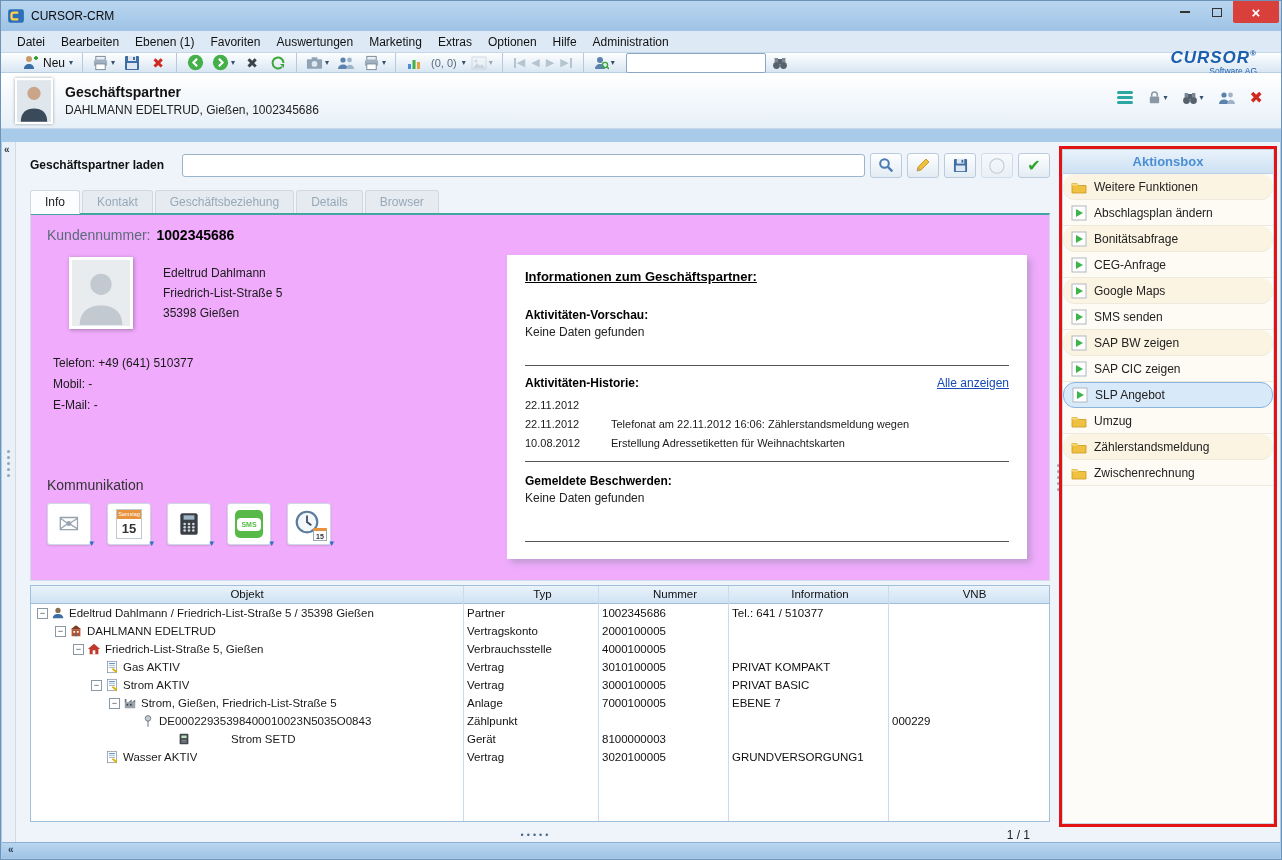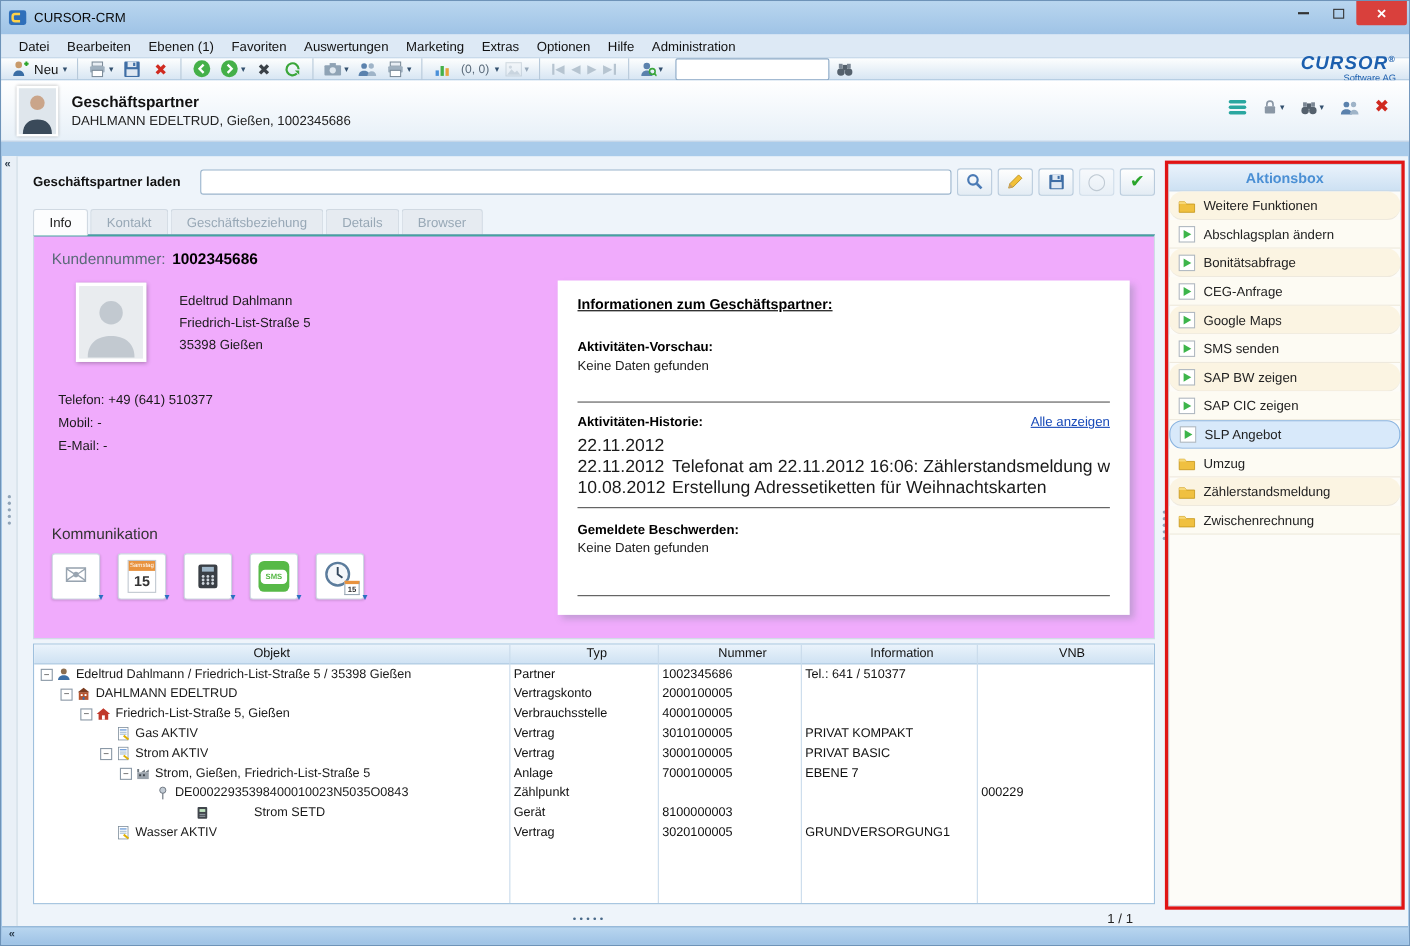--- a/index.html
+++ b/index.html
@@ -14,21 +14,21 @@
   .wbtn { width:32px; height:22px; display:flex; align-items:center; justify-content:center; font-size:12px; color:#222; cursor:default; }
   .wbtn .glyph-min { width:10px; height:2px; background:#333; display:block; }
   .wbtn .glyph-max { width:10px; height:9px; border:1.5px solid #333; display:block; }
   .wbtn.close { width:46px; background:#d9403c; color:#fff; font-size:15px; font-weight:bold; border-radius:0 0 2px 2px; }
 
   
   .menubar { height:22px; background:#dde9f5; border-bottom:1px solid #c4d6e8; display:flex; align-items:center; padding-left:8px; }
   .menu-item { font-size:12px; color:#111; padding:2px 8px; cursor:default; }
 
   
-  .toolbar { height:20px; background:linear-gradient(#fdfefe,#d8e6f3); border-bottom:1px solid #b9cee0; display:flex; align-items:center; padding:0 6px; gap:2px; }
+  .toolbar { height:20px; background:linear-gradient(#fdfefe,#d8e6f3); border-bottom:1px solid #b9cee0; display:flex; align-items:center; padding:0 18px; gap:2px; }
   .tbtn { height:24px; min-width:24px; display:flex; align-items:center; justify-content:center; gap:2px; border-radius:3px; padding:0 3px; }
   .tbtn svg { display:block; }
   .tbtn.disabled { opacity:.45; }
   .tlbl { font-size:12px; color:#111; padding:0 2px; }
   .dd { font-size:8px; color:#33506e; }
   .sep { width:1px; height:20px; background:#b7c9da; margin:0 4px; }
   .x { font-weight:bold; font-size:14px; line-height:1; }
   .x.red { color:#d02a20; }
   .x.dark { color:#3a4148; }
   .x.big { font-size:16px; }
@@ -100,21 +100,21 @@
 
   
   .infopanel { position:absolute; left:476px; top:40px; width:520px; height:304px; background:#fff; box-shadow:4px 4px 6px rgba(110,125,140,.35); padding:14px 18px; }
   .ip-title { font-size:13px; font-weight:bold; text-decoration:underline; color:#000; margin-bottom:24px; }
   .ip-sec-label { font-size:12px; font-weight:bold; color:#000; }
   .ip-empty { font-size:12px; color:#222; margin-top:3px; }
   .ip-hr { border:none; border-top:1px solid #555; margin-top:26px; }
   .ip-row { display:flex; justify-content:space-between; align-items:center; margin-top:10px; }
   .ip-link { font-size:12px; color:#1749b8; text-decoration:underline; cursor:pointer; }
   .hist { margin-top:6px; }
-  .hist-row { display:flex; font-size:16px; color:#1a1a1a; line-height:19px; }
+  .hist-row { display:flex; font-size:11px; color:#1a1a1a; line-height:19px; }
   .hist-date { width:86px; flex:none; }
   .hist-text { flex:1; white-space:nowrap; overflow:hidden; }
   .hist + .ip-hr { margin-top:8px; }
   .ip-hr.mid { margin-top:8px; }
   .ip-sec-label.besch { display:block; margin-top:12px; }
   .ip-hr.bottom { margin-top:36px; }
 
   
   .grid { position:absolute; top:443px; left:14px; right:6px; height:237px; background:#fff; border:1px solid #9fc0dd; overflow:hidden; }
   .ghead { display:flex; height:18px; background:linear-gradient(#eaf3fb,#cfe2f3); border-bottom:1px solid #9fc0dd; }

